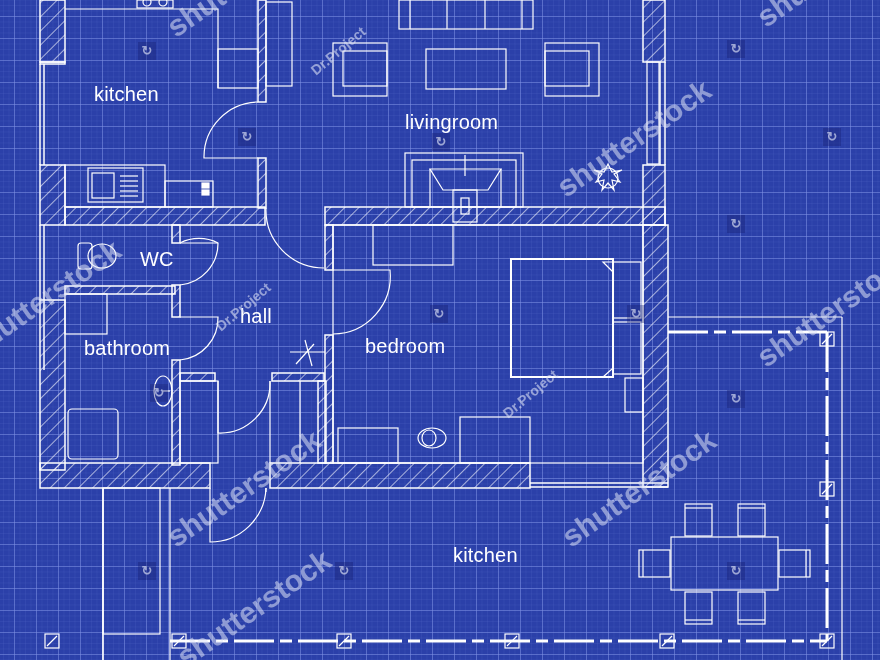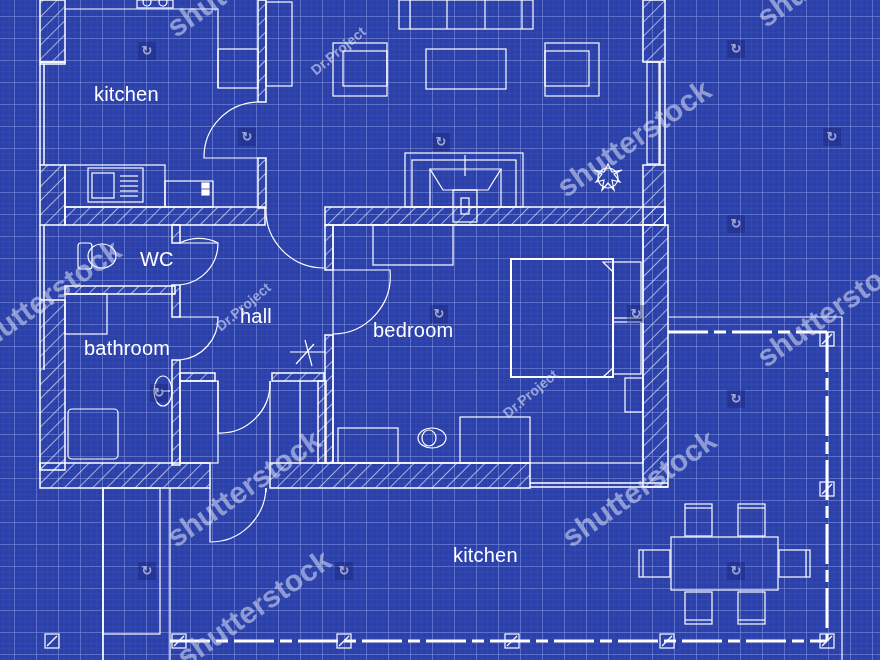--- a/index.html
+++ b/index.html
@@ -219,24 +219,25 @@
         <rect x="639" y="550" width="31" height="27"></rect>
             <line x1="643" y1="550" x2="643" y2="577"></line>
         <rect x="779" y="550" width="31" height="27"></rect>
             <line x1="806" y1="550" x2="806" y2="577"></line>
       </g>
     </g>
   </g>
 </svg>
 
 <div class="room-label" style="left:94px;top:84px;">kitchen</div>
+<div class="room-label" style="left:405px;top:112px;">livingroom</div>
 <div class="room-label" style="left:140px;top:249px;">WC</div>
 <div class="room-label" style="left:240px;top:306px;">hall</div>
 <div class="room-label" style="left:84px;top:338px;">bathroom</div>
-<div class="room-label" style="left:365px;top:320px;margin-left:8px;">bedroom</div>
+<div class="room-label" style="left:365px;top:336px;">bedroom</div>
 <div class="room-label" style="left:453px;top:545px;">kitchen</div>
 
 <div class="wm big" style="left:180px;top:10px;">shutterstock</div>
 <div class="wm big" style="left:570px;top:170px;">shutterstock</div>
 <div class="wm big" style="left:-20px;top:330px;">shutterstock</div>
 <div class="wm big" style="left:770px;top:340px;">shutterstock</div>
 <div class="wm big" style="left:180px;top:520px;">shutterstock</div>
 <div class="wm big" style="left:575px;top:520px;">shutterstock</div>
 <div class="wm big" style="left:190px;top:640px;">shutterstock</div>
 <div class="wm big" style="left:770px;top:0px;">shutterstock</div>

